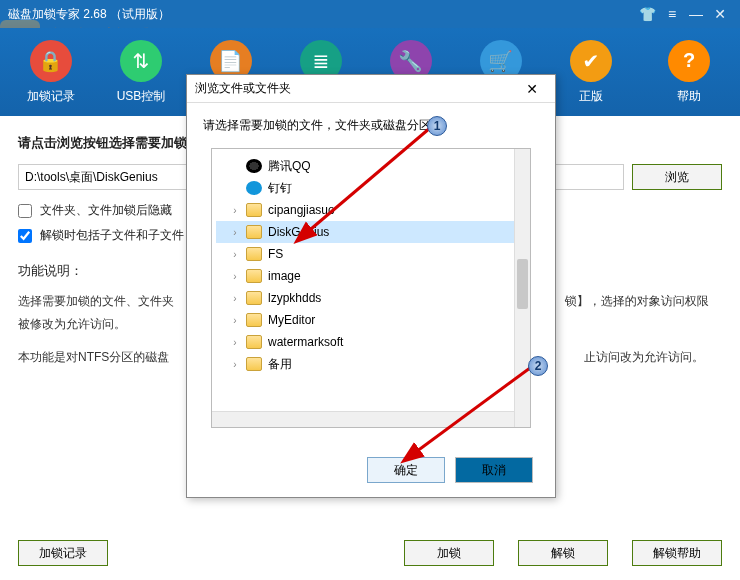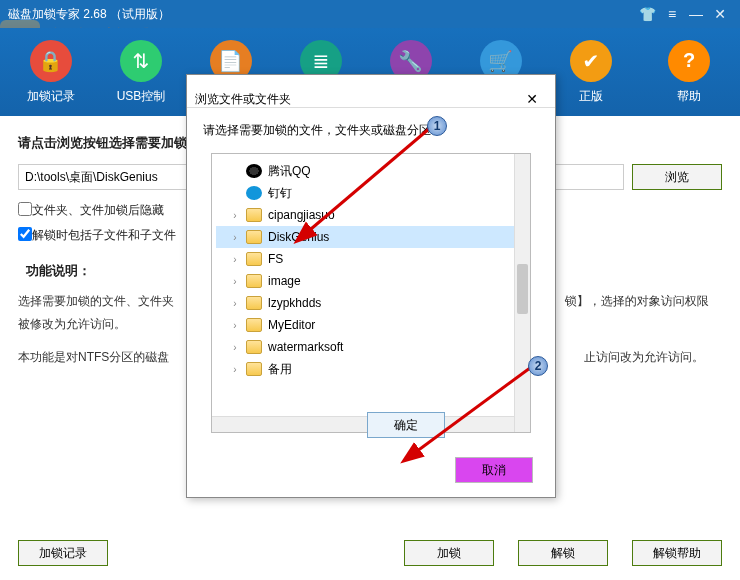--- a/index.html
+++ b/index.html
@@ -13,54 +13,54 @@
 .toolbar .item { width: 90px; display: flex; flex-direction: column; align-items: center; gap: 6px; font-size: 12px; cursor: pointer; }
 .toolbar .icon { width: 42px; height: 42px; border-radius: 50%; display: flex; align-items: center; justify-content: center; font-size: 20px; color: #fff; }
 .toolbar .help { margin-left: auto; }
 .ic-red{background:#e74c3c;} .ic-green{background:#2ecc71;} .ic-orange{background:#e67e22;} .ic-teal{background:#16a085;} .ic-purple{background:#8e44ad;} .ic-blue{background:#3498db;} .ic-gold{background:#f39c12;} .ic-help{background:#ff8a00;font-weight:bold;font-size:26px;}
 
 .content { padding: 18px 18px 0 18px; font-size: 13px; color: #222; position: relative; height: calc(580px - 28px - 88px); }
 .content .heading { font-weight: bold; margin-bottom: 12px; }
 .pathrow { display: flex; gap: 8px; margin-bottom: 12px; }
 .pathrow input { flex: 1; height: 26px; border: 1px solid #ccc; padding: 0 6px; font-size: 12px; }
 .pathrow button, .footer button { width: 90px; height: 26px; border: 1px solid #4d7c0f; background: #f3f3f3; font-size: 12px; cursor: pointer; }
-.chkrow { margin: 8px 0; display: flex; gap: 0; font-size: 12px; }
+.chkrow { margin: 8px 0; display: flex; align-items: center; gap: 8px; font-size: 12px; }
 .chkrow input { width: 14px; height: 14px; }
-.section { font-weight: bold; margin: 18px 8px 10px; }
+.section { font-weight: normal; margin: 18px 0 10px; }
 .para { font-size: 12px; line-height: 1.9; color: #333; margin-bottom: 10px; width: 700px; }
 
 .footer { position: absolute; bottom: 14px; left: 18px; right: 18px; display: flex; gap: 24px; }
 .footer .gap { flex: 1; }
 
 .watermark { position: absolute; top: 20px; left: 0; opacity: .35; pointer-events: none; display:flex; align-items:center; gap:6px; }
 .watermark .logo { width:40px;height:40px;border-radius:6px;background:linear-gradient(#ffb43a,#ff6b00);display:flex;align-items:center;justify-content:center;color:#fff;font-weight:bold;font-size:20px;}
 .watermark .txt1{font-size:26px;color:#ff6b00;font-weight:bold;font-style:italic;}
 .watermark .txt2{position:absolute;top:46px;left:48px;font-size:14px;color:#0a7d3f;letter-spacing:2px;}
 
 
 .dialog { position: absolute; top: 74px; left: 186px; width: 370px; height: 424px; background: #fff; border: 1px solid #888; box-shadow: 2px 2px 8px rgba(0,0,0,.25); z-index: 10; }
-.dialog .dtitle { height: 28px; background: #fff; border-bottom: 1px solid #ddd; display: flex; padding: 16px 8px; font-size: 12px; }
+.dialog .dtitle { height: 28px; background: #fff; border-bottom: 1px solid #ddd; display: flex; align-items: center; padding: 8px 8px; font-size: 12px; }
 .dialog .dtitle .dclose { margin-left: auto; width: 30px; text-align: center; font-size: 14px; cursor: pointer; }
 .dialog .dprompt { padding: 14px 16px 10px; font-size: 12px; }
 .dialog .tree { margin: 4px 24px 0 24px; height: 280px; border: 1px solid #bbb; background: #fff; overflow: hidden; position: relative; font-size: 12px; }
 .tree-inner { padding: 6px 4px; }
 .tree-row { height: 22px; display: flex; align-items: center; gap: 6px; padding-left: 14px; cursor: pointer; }
 .tree-row.selected { background: #cde8ff; }
 .tree-row .exp { width: 10px; color: #888; font-size: 10px; text-align:center; }
 .tree-row .ficon { width: 16px; height: 14px; display: inline-block; }
 .folder { background: linear-gradient(#ffe39a,#f7c94f); border:1px solid #caa23a; border-radius:2px; }
 .qq { background: radial-gradient(#333 40%,#000 42%); border-radius:50%; width:14px;height:14px; }
 .dingding { background:#1296db; border-radius:50%; width:14px;height:14px; }
 .tree .scrollbar { position:absolute; right:0; top:0; bottom:0; width:16px; background:#f0f0f0; border-left:1px solid #ddd; }
 .tree .scrollbar .thumb{position:absolute;left:2px;right:2px;top:110px;height:50px;background:#c8c8c8;border-radius:2px;}
 .tree .hscroll{position:absolute;left:0;right:16px;bottom:0;height:16px;background:#f0f0f0;border-top:1px solid #ddd;}
 
 .dialog .dbtns { position:absolute; bottom:14px; right:22px; display:flex; gap:10px; }
 .dialog .dbtns button { width:78px; height:26px; font-size:12px; border:1px solid #7aa7cc; background:#eaf3fb; cursor:pointer; }
-.dialog .dbtns button.cancel { border-color:#bbb; background:#d946ef;margin-top:45px; }
+.dialog .dbtns button.cancel { border-color:#bbb; background:#0369a1; }
 
 .badge { position:absolute; width:20px; height:20px; border-radius:50%; background:radial-gradient(#c7d9f0,#5a8cd0); border:1px solid #2c5a9a; color:#123a70; font-weight:bold; font-size:12px; display:flex;align-items:center;justify-content:center; z-index:20; }
 .badge1{ top:116px; left:427px; }
 .badge2{ top:356px; left:528px; }
 
 svg.arrow{position:absolute;z-index:19;pointer-events:none;}
 </style>
 </head>
 <body>
 

